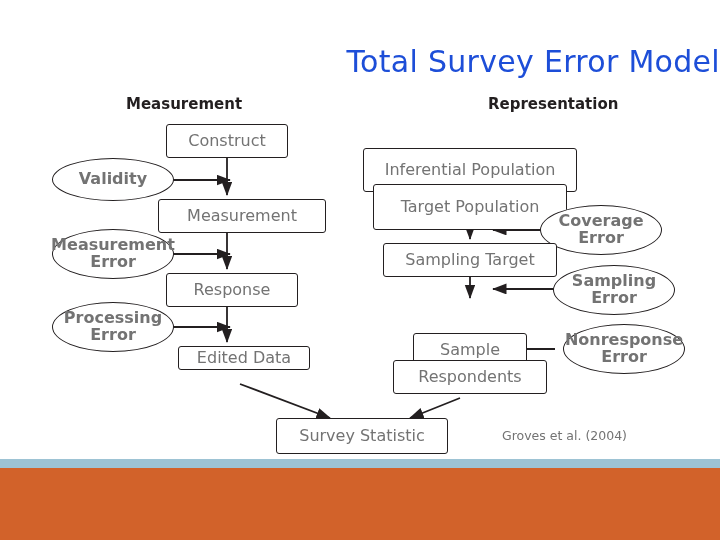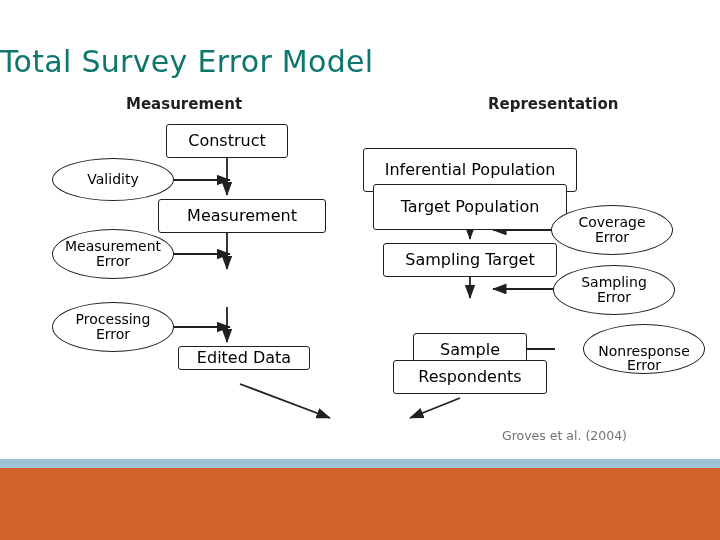--- a/index.html
+++ b/index.html
@@ -20,23 +20,23 @@
     width: 720px;
     height: 540px;
   }
 
   
   #title {
     position: absolute;
     left: 0;
     top: 44px;
     width: 720px;
-    text-align: left;
+    text-align: right;
     font-size: 30px;
-    color: #0f766e;
+    color: #1d4ed8;
     letter-spacing: 0.3px;
     font-family: "DejaVu Sans", sans-serif;
   }
 
   
   #diagram {
     position: absolute;
     left: 30px;
     top: 88px;
     width: 660px;
@@ -56,36 +56,36 @@
     white-space: nowrap;
   }
   #hdr-measurement { left: 96px; top: 7px; }
   #hdr-representation { left: 437px; top: 7px; margin-left: 21px; }
 
   .node {
     position: absolute;
     box-sizing: border-box;
     border: 1.6px solid #231f20;
     background: #ffffff;
-    color: #000000;
+    color: #737373;
     font-family: "DejaVu Sans", sans-serif;
     display: flex;
     align-items: center;
     justify-content: center;
     text-align: center;
     line-height: 1.05;
   }
   .box {
     border-radius: 3px;
     font-size: 16px;
   }
   .ellipse {
     border-radius: 50%;
-    font-size: 14px;
-    font-weight: normal;
+    font-size: 16px;
+    font-weight: bold;
     padding: 0 4px;
   }
 
   
   #n-construct      { left: 136px; top: 36px;  width: 122px; height: 34px; }
   #n-measurement    { left: 128px; top: 111px; width: 168px; height: 34px; }
   #n-response       { left: 136px; top: 185px; width: 132px; height: 34px; }
   #n-edited-data    { left: 148px; top: 258px; width: 132px; height: 24px; }
 
   
@@ -94,23 +94,23 @@
   #n-processing-error  { left: 22px; top: 214px; width: 122px; height: 50px; }
 
   
   #n-inferential    { left: 333px; top: 36px;  width: 214px; height: 44px; margin-top: 24px; }
   #n-target         { left: 343px; top: 96px;  width: 194px; height: 46px; }
   #n-frame          { left: 353px; top: 155px; width: 174px; height: 34px; }
   #n-sample         { left: 383px; top: 214px; width: 114px; height: 34px; margin-top: 31px; }
   #n-respondents    { left: 363px; top: 272px; width: 154px; height: 34px; }
 
   
-  #n-coverage-error    { left: 521px; top: 117px; width: 122px; height: 50px; }
+  #n-coverage-error    { left: 510px; top: 117px; width: 122px; height: 50px; }
   #n-sampling-error    { left: 523px; top: 177px; width: 122px; height: 50px; }
-  #n-nonresponse-error { left: 553px; top: 236px; width: 122px; height: 50px; align-items: flex-end; }
+  #n-nonresponse-error { left: 533px; top: 236px; width: 122px; height: 50px; }
 
   
   #n-survey-statistic { left: 246px; top: 330px; width: 172px; height: 36px; }
 
   .ell-line { display: block; }
 
   
   #citation {
     position: absolute;
     left: 502px;
@@ -183,20 +183,21 @@
 
     <div class="node box" id="n-construct">Construct</div>
     <div class="node ellipse" id="n-validity">Validity</div>
     <div class="node box" id="n-measurement">Measurement</div>
     <div class="node ellipse" id="n-measurement-error">
       <div>
         <span class="ell-line">Measurement</span>
         <span class="ell-line">Error</span>
       </div>
     </div>
+    <div class="node box" id="n-response">Response</div>
     <div class="node ellipse" id="n-processing-error">
       <div>
         <span class="ell-line">Processing</span>
         <span class="ell-line">Error</span>
       </div>
     </div>
     <div class="node box" id="n-edited-data">Edited Data</div>
 
     <div class="node box" id="n-inferential">Inferential Population</div>
     <div class="node box" id="n-target">Target Population</div>
@@ -215,20 +216,21 @@
     </div>
     <div class="node box" id="n-sample">Sample</div>
     <div class="node ellipse" id="n-nonresponse-error">
       <div>
         <span class="ell-line">Nonresponse</span>
         <span class="ell-line">Error</span>
       </div>
     </div>
     <div class="node box" id="n-respondents">Respondents</div>
 
+    <div class="node box" id="n-survey-statistic">Survey Statistic</div>
   </div>
 
   <div id="citation">Groves et al. (2004)</div>
 
   <div id="footer-rule"></div>
   <div id="footer-bar">
     
     
   </div>
 

